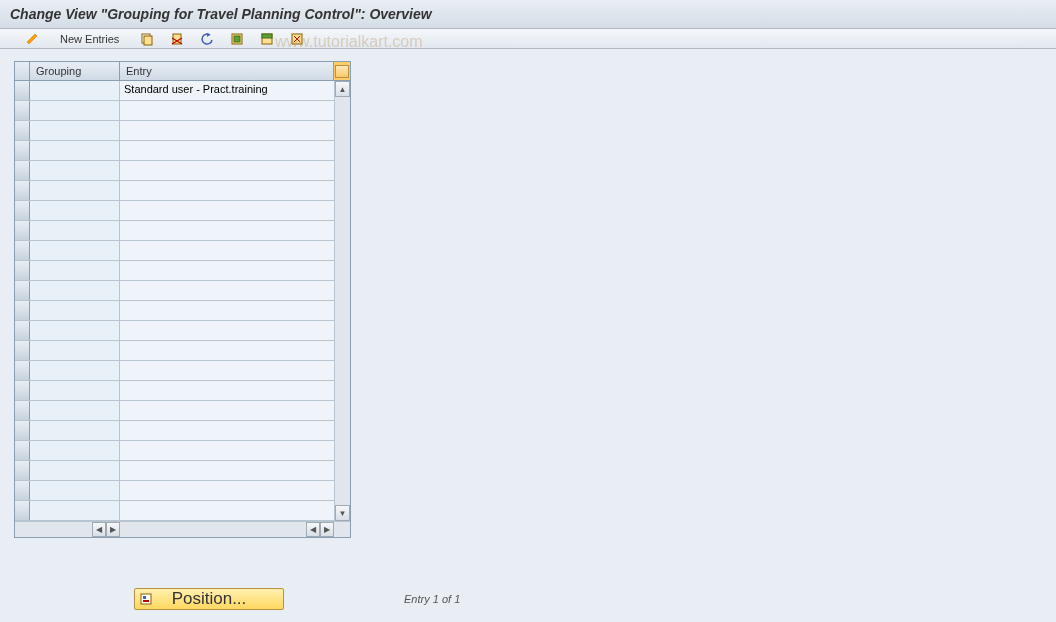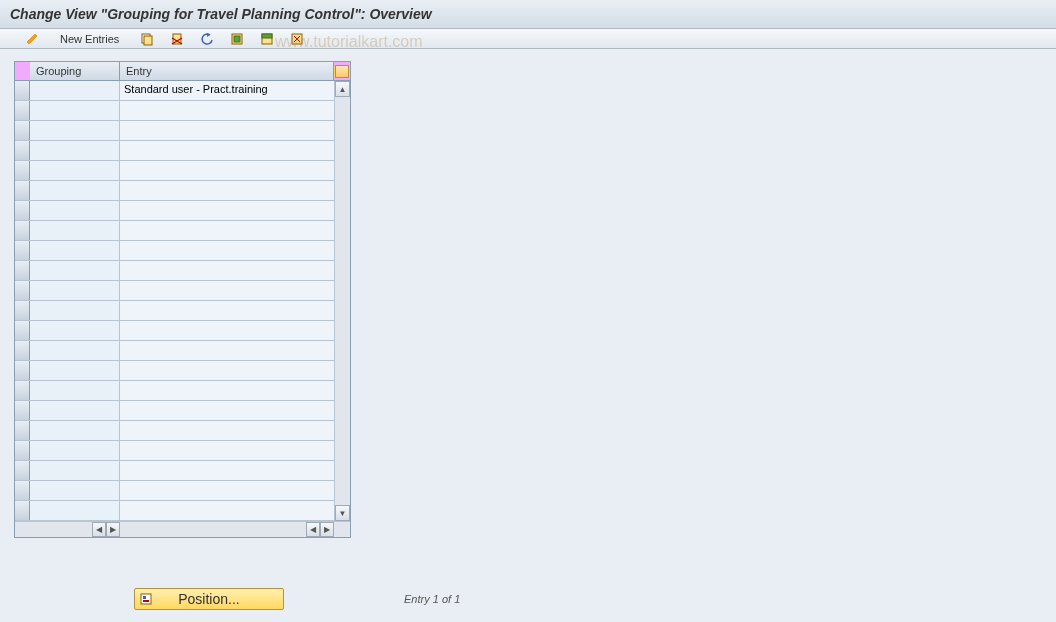--- a/index.html
+++ b/index.html
@@ -59,21 +59,20 @@
     }
     .table-container {
       width: 337px;
       background: #fff;
       border: 1px solid #8a9eb2;
     }
     .table-header {
       display: flex;
       background: #f0abfc;
       border-bottom: 1px solid #8a9eb2;
-      align-items: center;
     }
     .th-cell {
       padding: 3px 6px;
       border-right: 1px solid #8a9eb2;
       color: #333;
       background: linear-gradient(to bottom, #e8eef4, #d0dae5);
     }
     .row-selector-h {
       width: 15px;
       border-right: 1px solid #8a9eb2;
@@ -181,21 +180,21 @@
     }
     .position-btn {
       width: 150px;
       height: 22px;
       background: linear-gradient(to bottom, #fff0b0, #ffd860);
       border: 1px solid #b89040;
       border-radius: 2px;
       display: flex;
       align-items: center;
       justify-content: center;
-      font-size: 14px;
+      font-size: 17px;
       color: #333;
       cursor: pointer;
       position: relative;
     }
     .position-btn-icon {
       position: absolute;
       left: 4px;
       width: 14px;
       height: 14px;
       display: flex;

